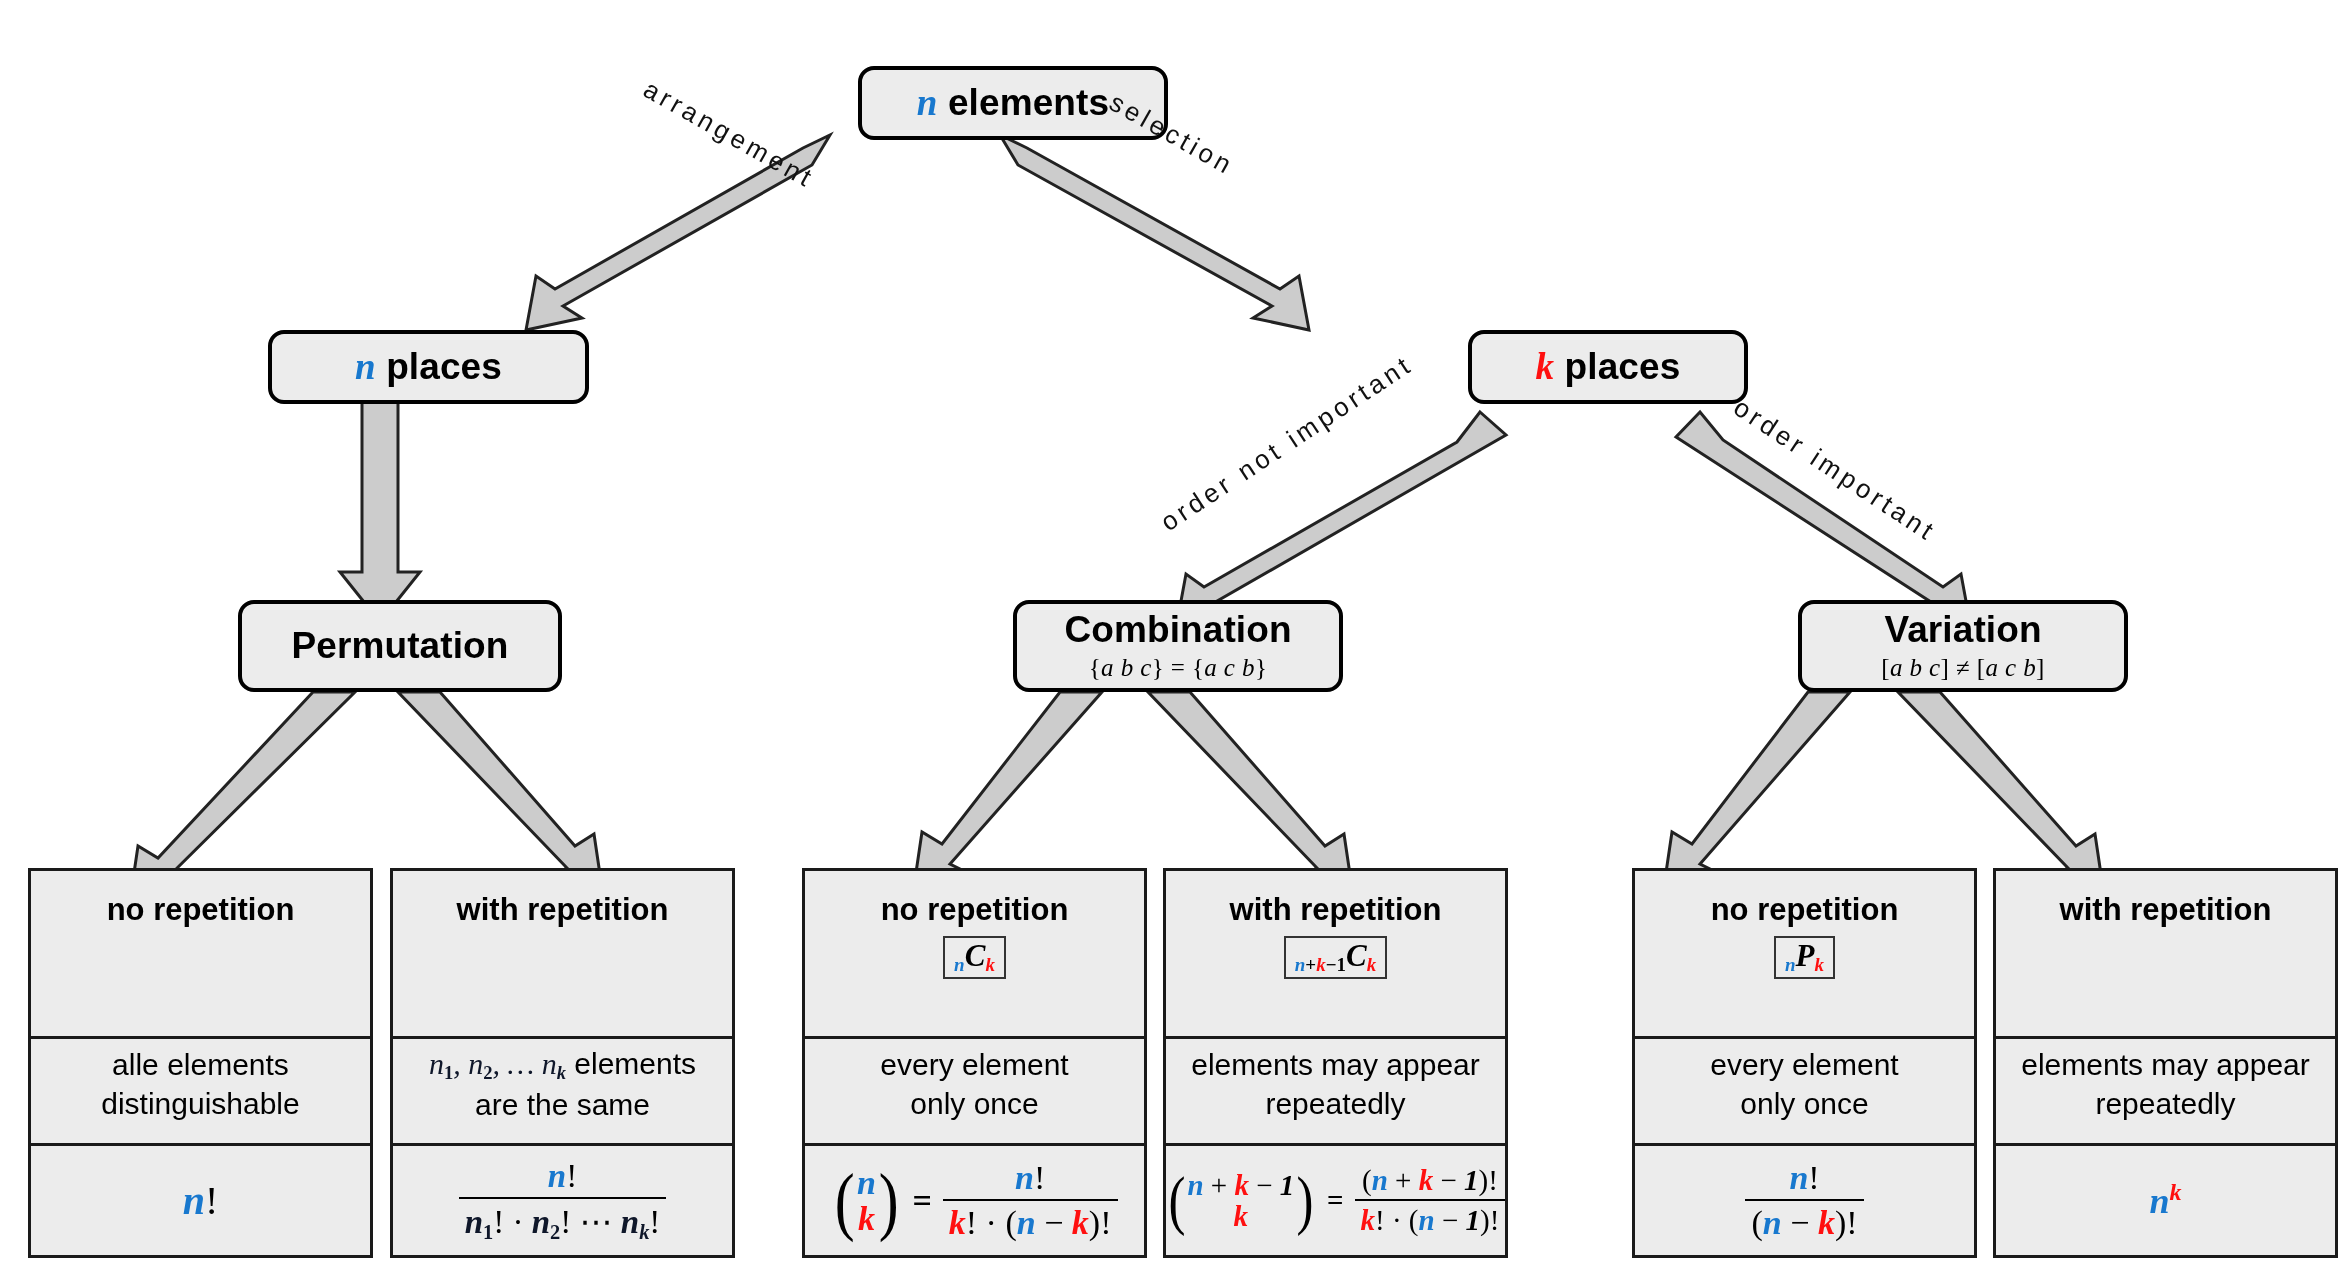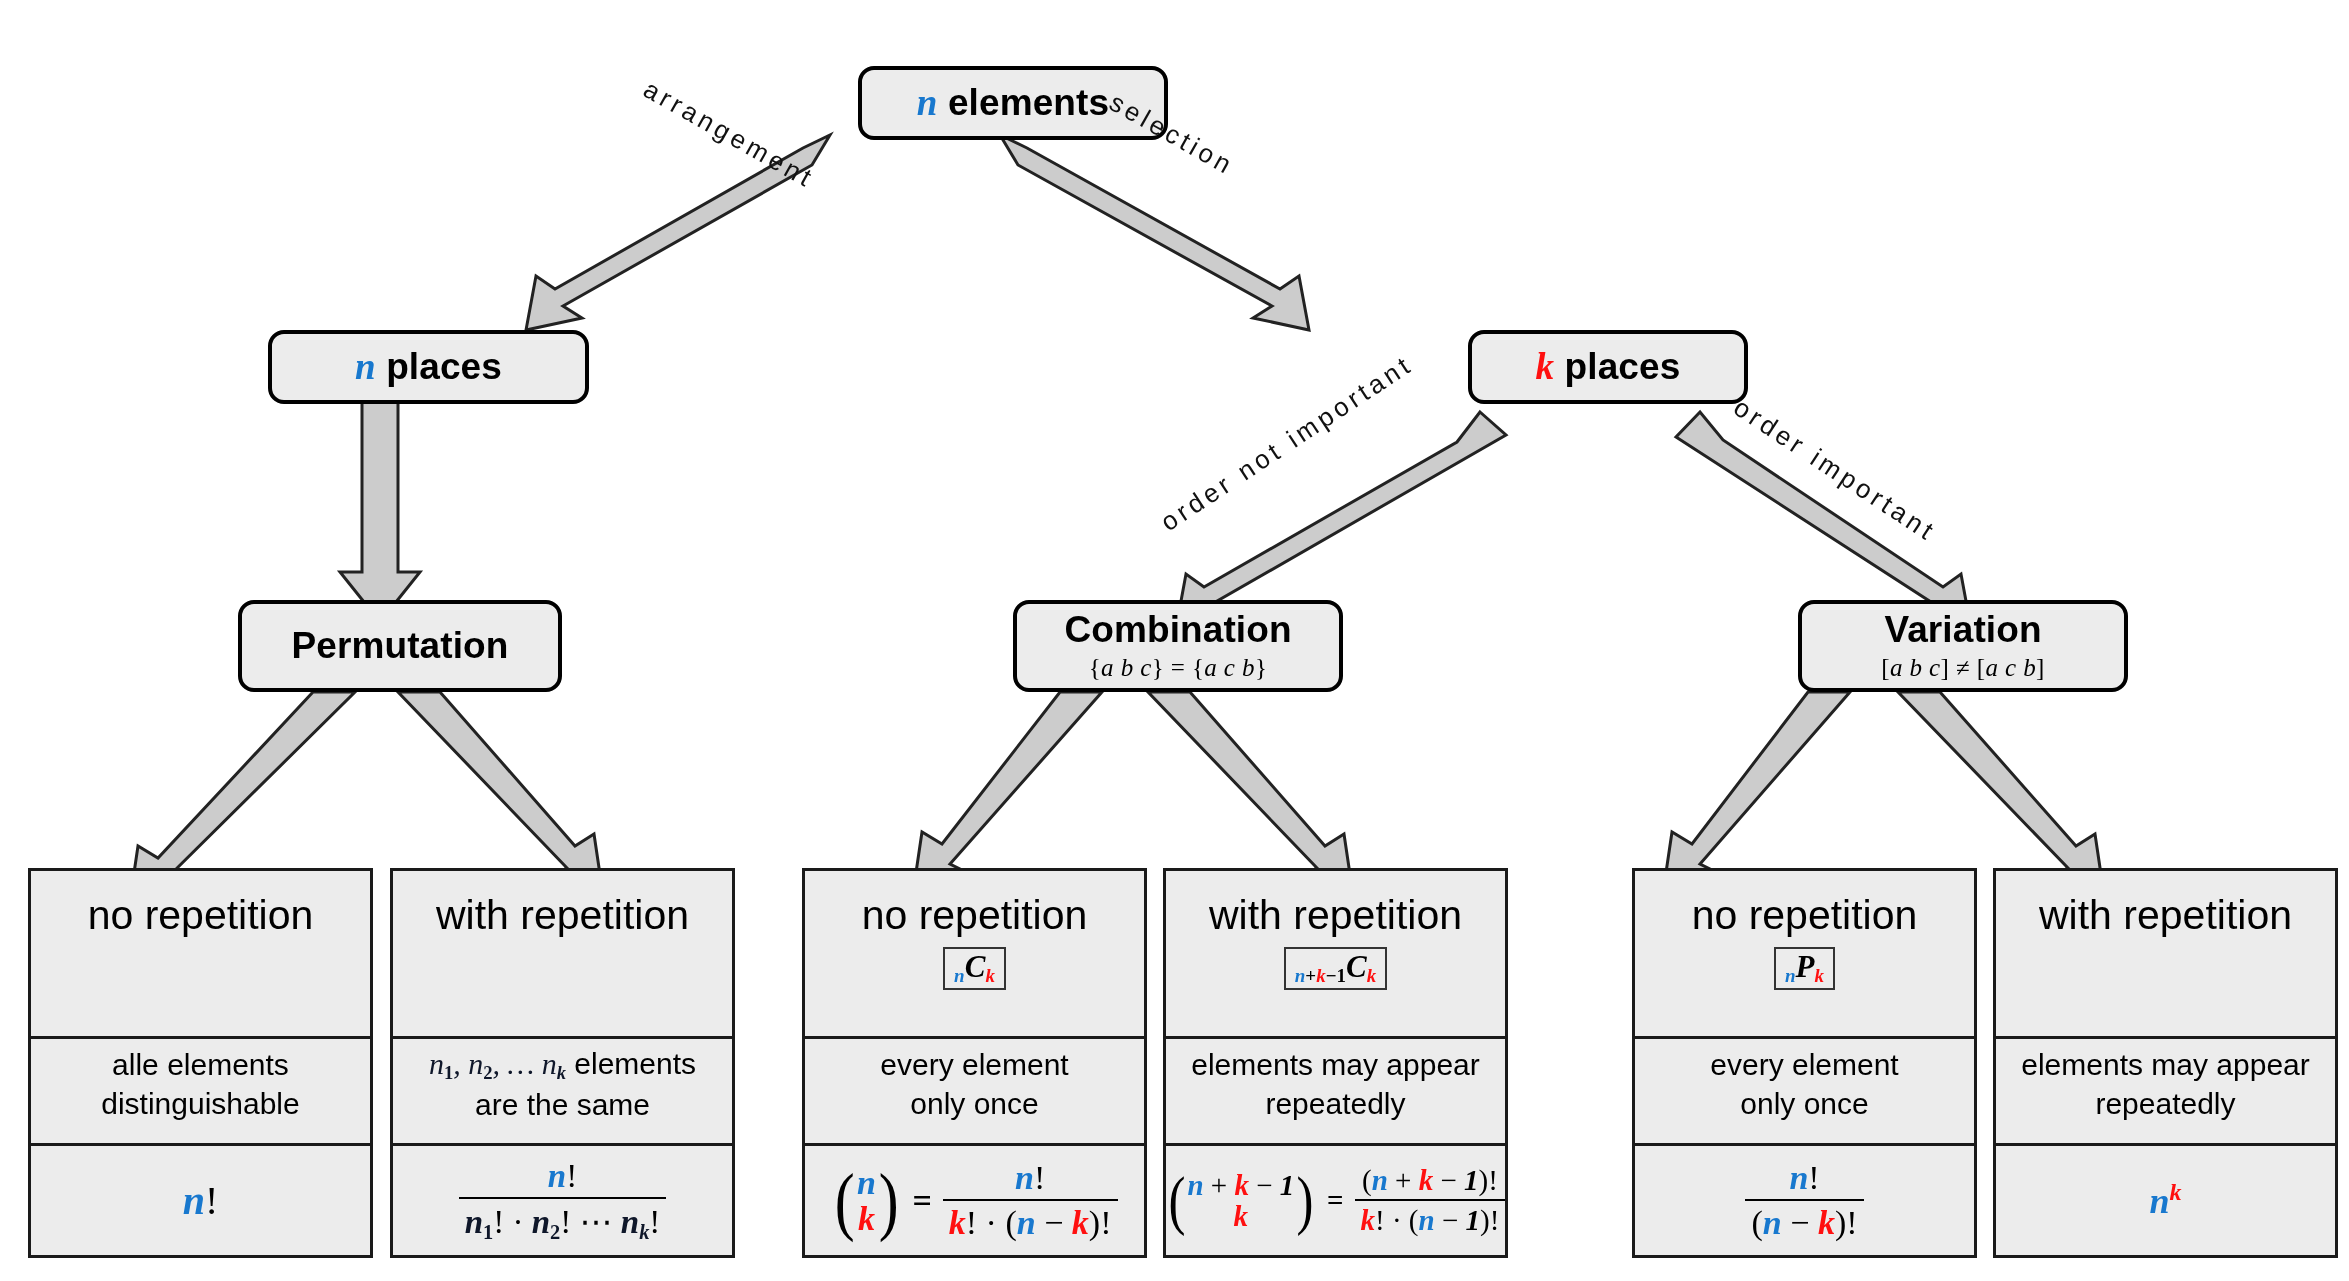--- a/index.html
+++ b/index.html
@@ -47,21 +47,21 @@
   }
   .card .top{
     flex:0 0 168px;
     border-bottom:3px solid #1a1a1a;
     display:flex;flex-direction:column;
     align-items:center;
     box-sizing:border-box;
     padding-top:22px;
   }
   .card .hdr{
-    font-size:41px;font-weight:normal;color:#000;white-space:nowrap;
+    font-size:31px;font-weight:bold;color:#000;white-space:nowrap;
     line-height:1.1;
   }
   .card .boxnote{
     margin-top:9px;
     border:2px solid #333;
     background:#ececec;
     padding:2px 9px 3px 9px;
     line-height:1;
     font-family:"Liberation Serif", serif;
   }

